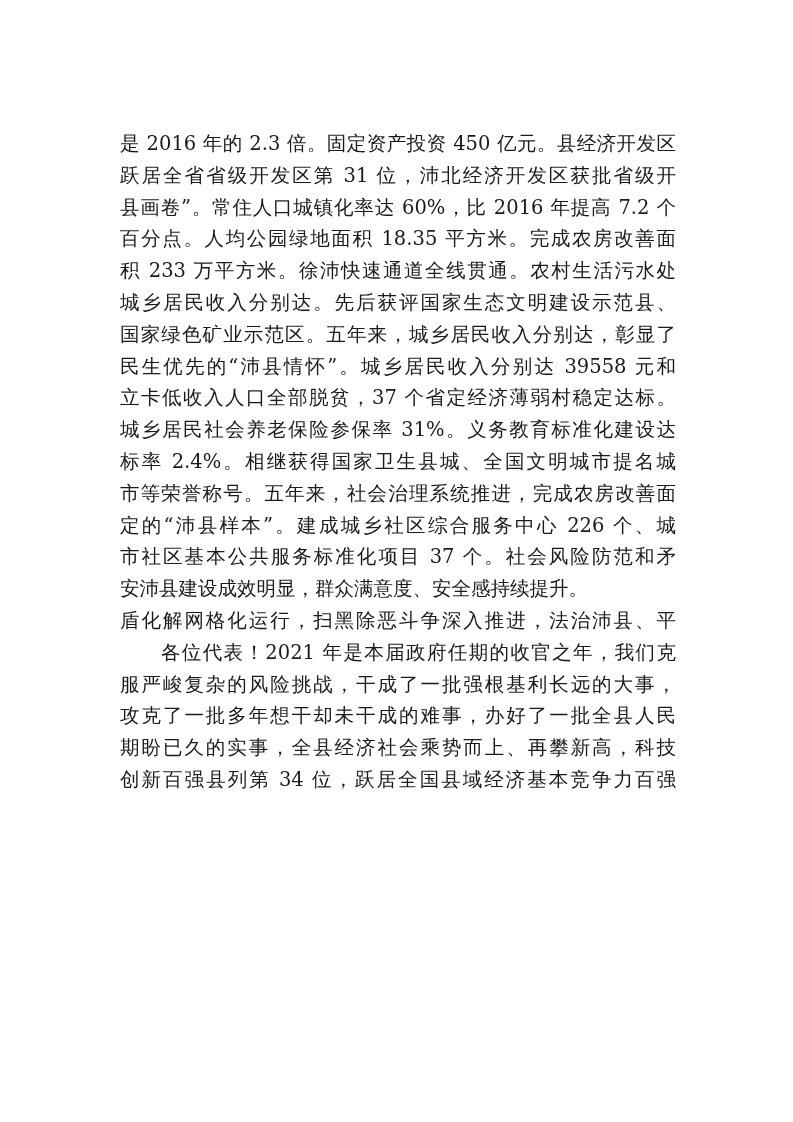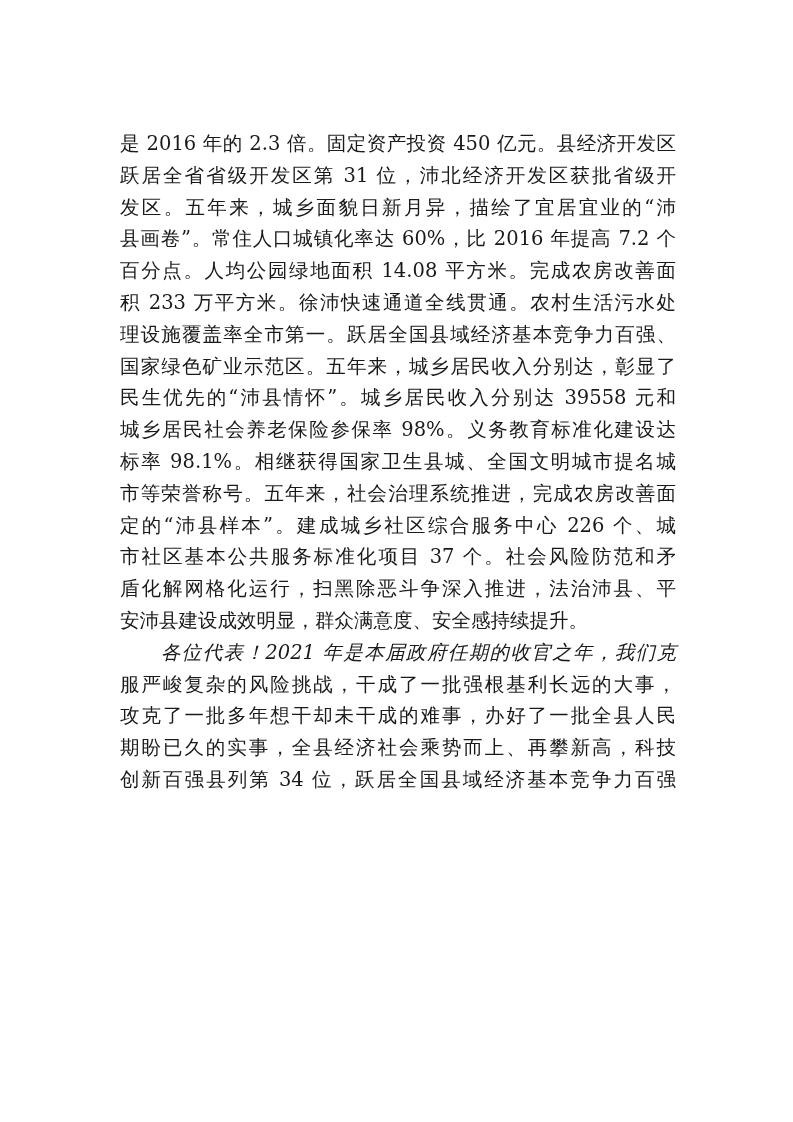--- a/index.html
+++ b/index.html
@@ -16,43 +16,43 @@
     margin-top: 24px;
   }
   .line {
     display: block;
     white-space: nowrap;
     text-align: justify;
     text-align-last: justify;
     height: 31.8px;
   }
   .line.last { text-align-last: left; }
-  .line.indent { padding-left: 41px; font-style: italic; }
+  .line.indent { padding-left: 41px; }
 </style>
 </head>
 <body>
 
 <div class="page">
   <div>
     <span class="line">是 2016 年的 2.3 倍。固定资产投资 450 亿元。县经济开发区</span>
     <span class="line">跃居全省省级开发区第 31 位，沛北经济开发区获批省级开</span>
-    <span class="line">发区。五年来，城乡面貌日新月异，描绘了宜居宜业的“沛</span>
     <span class="line">县画卷”。常住人口城镇化率达 60%，比 2016 年提高 7.2 个</span>
-    <span class="line">百分点。人均公园绿地面积 14.08 平方米。完成农房改善面</span>
+    <span class="line">百分点。人均公园绿地面积 18.35 平方米。完成农房改善面</span>
     <span class="line">积 233 万平方米。徐沛快速通道全线贯通。农村生活污水处</span>
-    <span class="line">理设施覆盖率全市第一。跃居全国县域经济基本竞争力百强、</span>
+    <span class="line">城乡居民收入分别达。先后获评国家生态文明建设示范县、</span>
     <span class="line">国家绿色矿业示范区。五年来，城乡居民收入分别达，彰显了</span>
     <span class="line">民生优先的“沛县情怀”。城乡居民收入分别达 39558 元和</span>
-    <span class="line">城乡居民社会养老保险参保率 98%。义务教育标准化建设达</span>
-    <span class="line">标率 98.1%。相继获得国家卫生县城、全国文明城市提名城</span>
+    <span class="line">立卡低收入人口全部脱贫，37 个省定经济薄弱村稳定达标。</span>
+    <span class="line">城乡居民社会养老保险参保率 31%。义务教育标准化建设达</span>
+    <span class="line">标率 2.4%。相继获得国家卫生县城、全国文明城市提名城</span>
     <span class="line">市等荣誉称号。五年来，社会治理系统推进，完成农房改善面</span>
     <span class="line">定的“沛县样本”。建成城乡社区综合服务中心 226 个、城</span>
     <span class="line">市社区基本公共服务标准化项目 37 个。社会风险防范和矛</span>
+    <span class="line last">安沛县建设成效明显，群众满意度、安全感持续提升。</span>
     <span class="line">盾化解网格化运行，扫黑除恶斗争深入推进，法治沛县、平</span>
-    <span class="line last">安沛县建设成效明显，群众满意度、安全感持续提升。</span>
   </div>
   <div>
     <span class="line indent">各位代表！2021 年是本届政府任期的收官之年，我们克</span>
     <span class="line">服严峻复杂的风险挑战，干成了一批强根基利长远的大事，</span>
     <span class="line">攻克了一批多年想干却未干成的难事，办好了一批全县人民</span>
     <span class="line">期盼已久的实事，全县经济社会乘势而上、再攀新高，科技</span>
     <span class="line">创新百强县列第 34 位，跃居全国县域经济基本竞争力百强</span>
   </div>
 </div>
 

